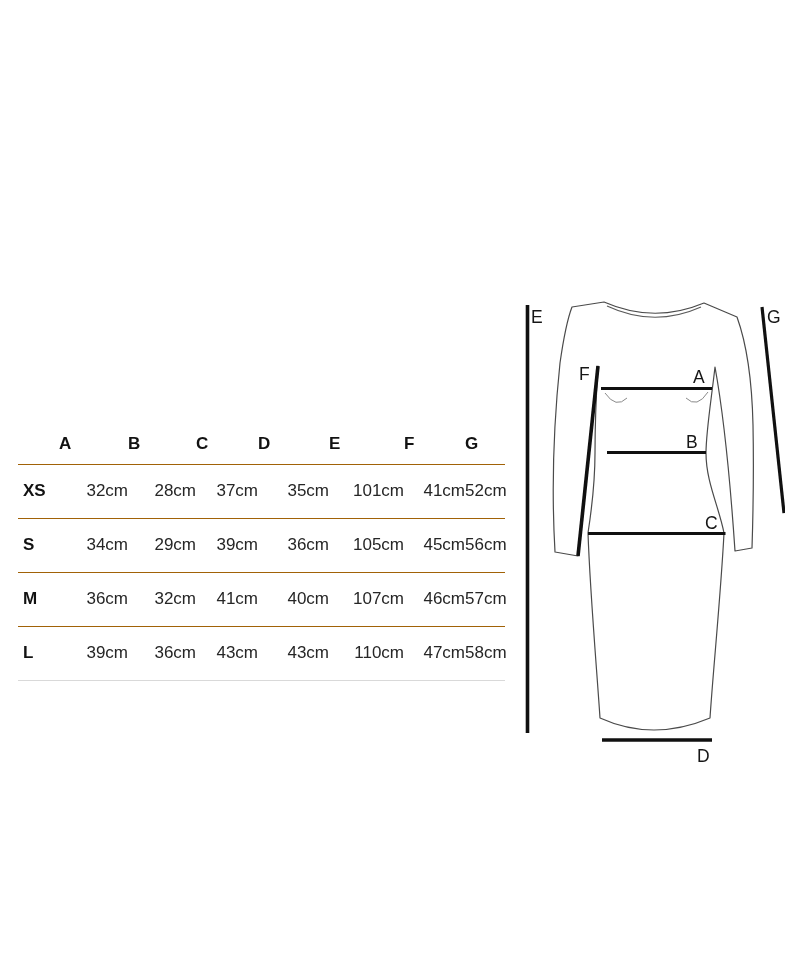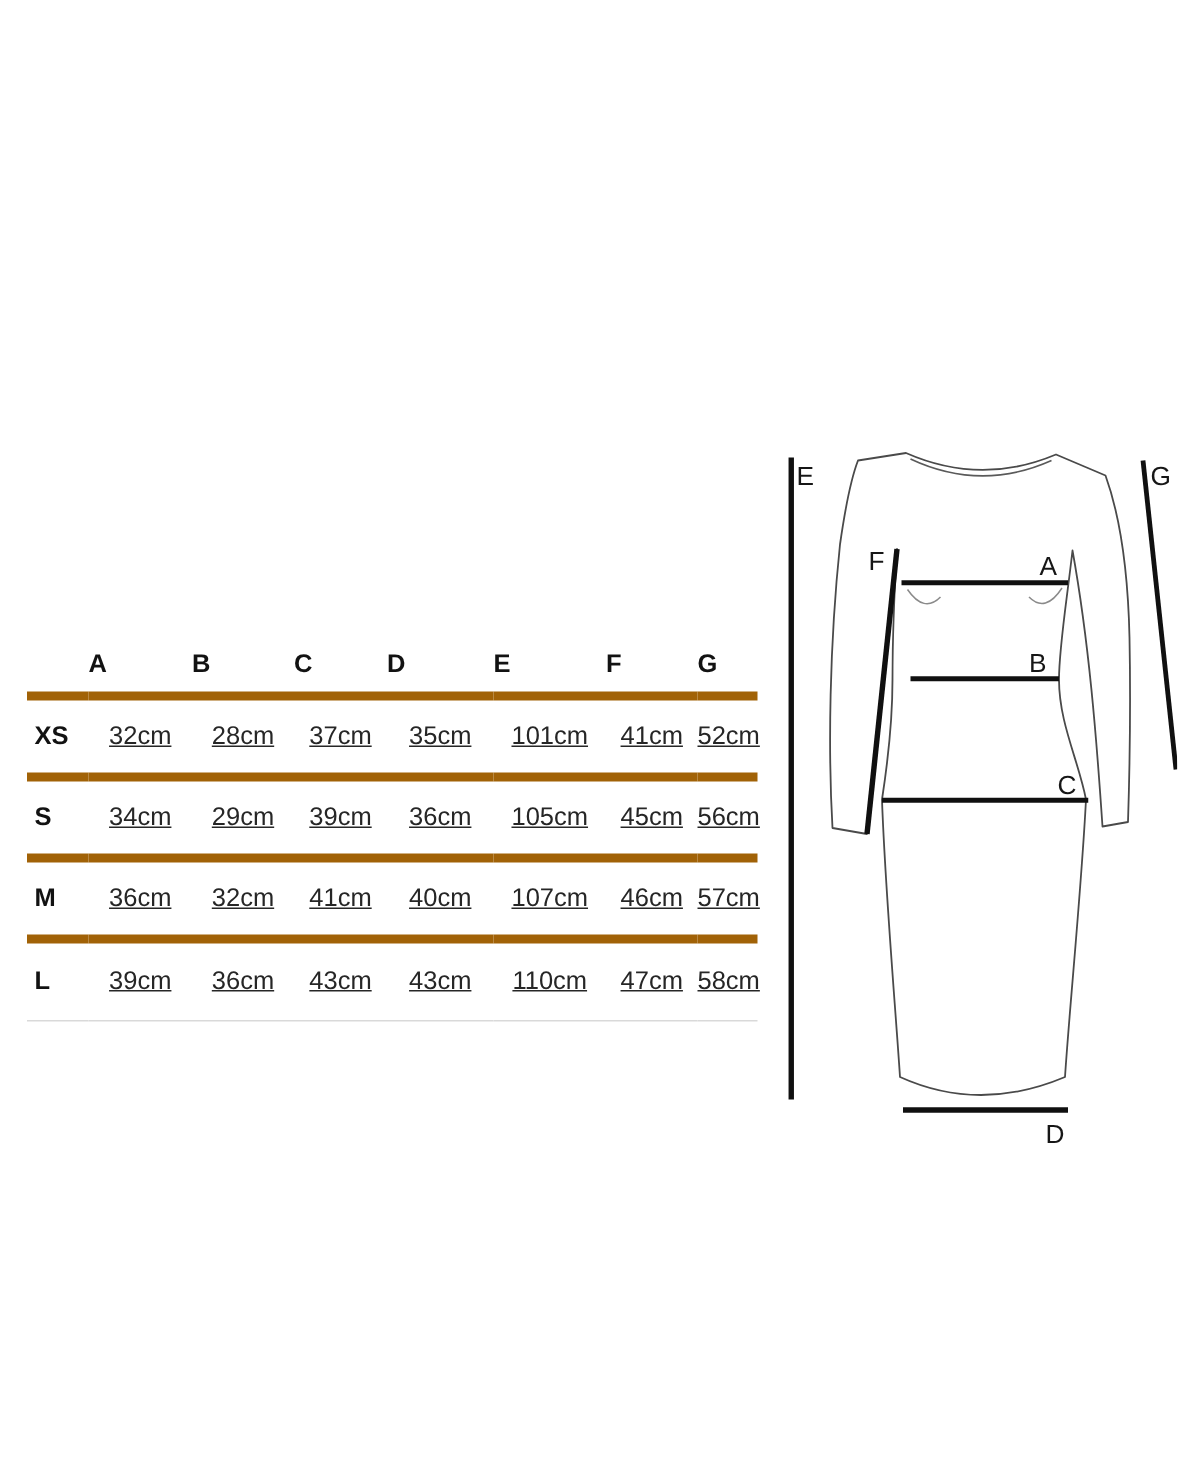--- a/index.html
+++ b/index.html
@@ -4,30 +4,30 @@
 <style>
   html,body { margin:0; padding:0; background:#ffffff; }
   .page {
     position:relative; width:785px; height:971px;
     background:#ffffff; overflow:hidden;
     font-family:"Liberation Sans","DejaVu Sans",sans-serif;
   }
   .size-chart { position:absolute; left:18px; top:425px; width:487px; }
   .size-chart table { width:100%; border-collapse:collapse; table-layout:fixed; }
   .size-chart thead tr { height:39px; }
-  .size-chart tbody tr { height:54px; border-top:6px solid #a16207; }
+  .size-chart tbody tr { height:54px; border-top:1px solid #a16207; }
   .size-chart tbody tr:last-child { border-bottom:1px solid #d9d9d9; }
   .size-chart th {
     text-align:left; vertical-align:middle; padding:0;
     font-size:17px; font-weight:700; color:#121212;
   }
   .size-chart tbody th { padding-left:5px; }
   .size-chart td {
-    text-align:center; vertical-align:middle; padding:0;
-    font-size:17px; font-weight:400; color:#262626;text-decoration:underline;
+    text-align:right; vertical-align:middle; padding:0;
+    font-size:17px; font-weight:400; color:#262626;
   }
   .diagram { position:absolute; left:520px; top:280px; width:265px; height:500px; }
   .diagram .outline { fill:#ffffff; stroke:#4a4a4a; stroke-width:1.2; stroke-linejoin:round; }
   .diagram .thin { fill:none; stroke:#5a5a5a; stroke-width:1.1; }
   .diagram .dart { fill:none; stroke:#8a8a8a; stroke-width:1; }
   .diagram .meas { stroke:#101010; stroke-width:3.2; stroke-linecap:butt; }
   .diagram .meas-thick { stroke:#101010; stroke-width:3.6; stroke-linecap:butt; }
   .diagram text {
     font-family:"Liberation Sans","DejaVu Sans",sans-serif;
     font-size:17.5px; fill:#161616; font-weight:400;

